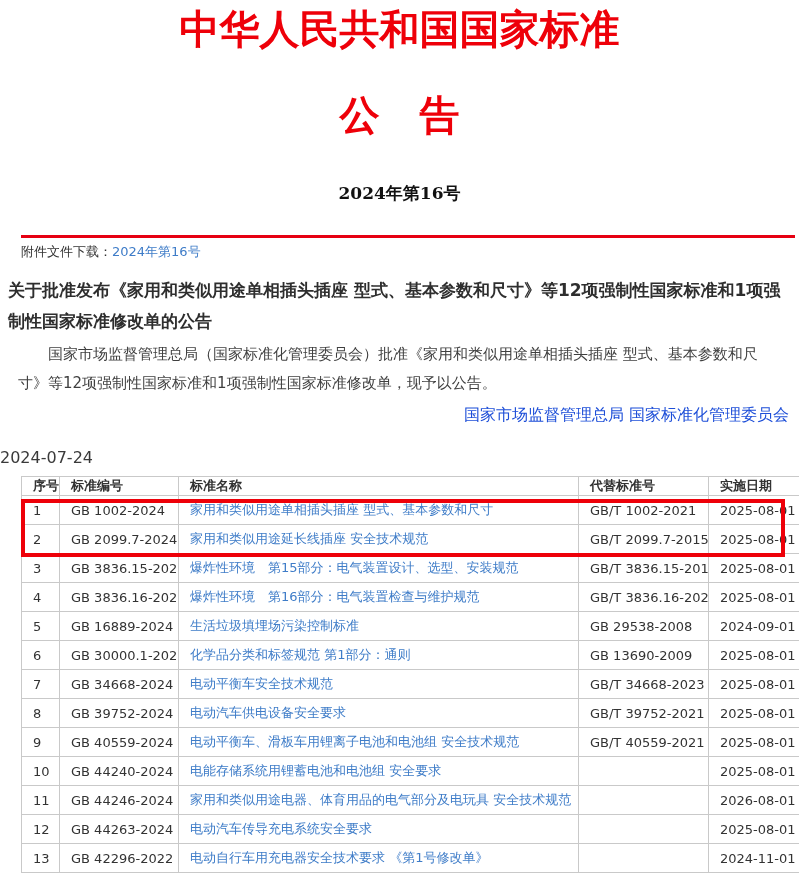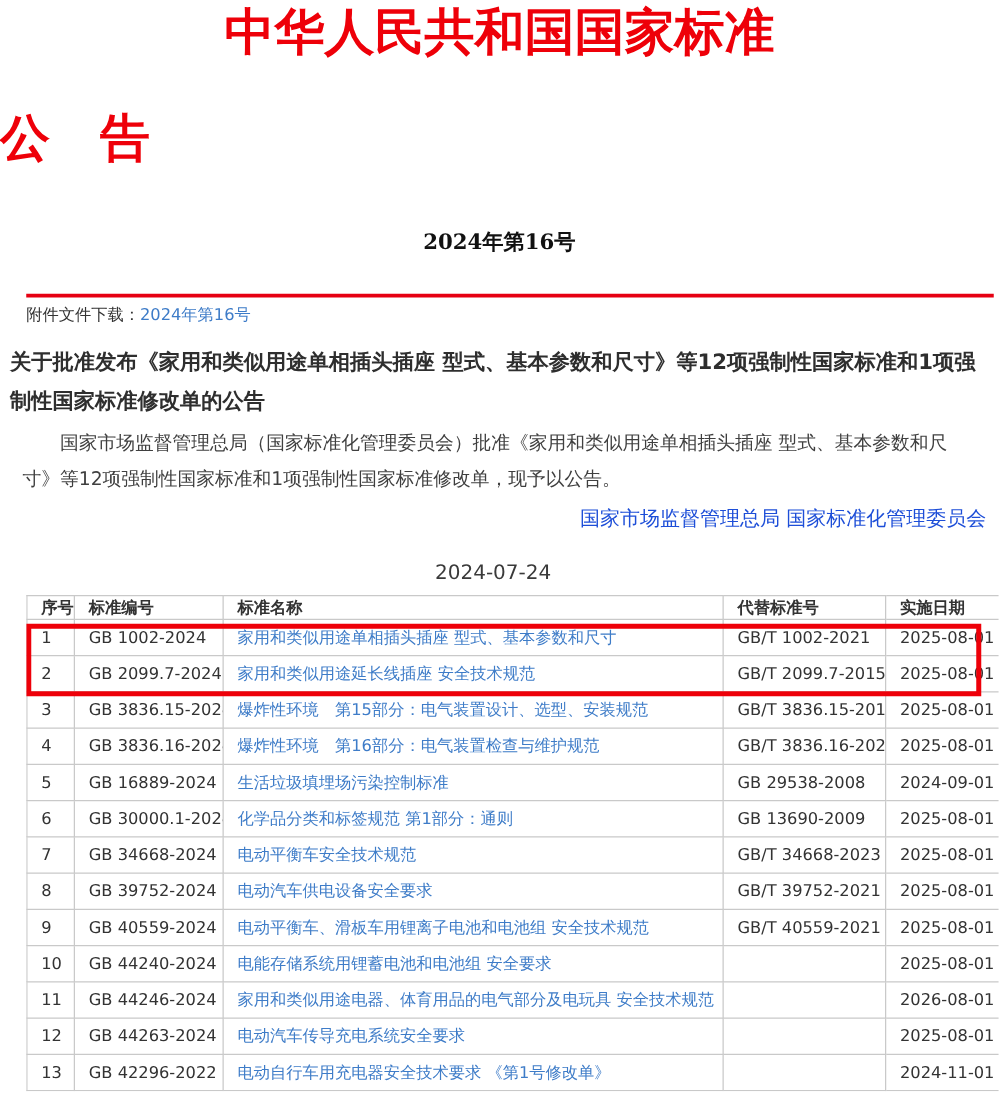--- a/index.html
+++ b/index.html
@@ -10,46 +10,46 @@
     --border-gray:#c9c9c9;
   }
   *{box-sizing:border-box;}
   html,body{margin:0;padding:0;}
   body{
     width:799px;height:891px;background:#ffffff;overflow:hidden;position:relative;
     font-family:"DejaVu Sans","Liberation Sans",sans-serif;color:var(--text-dark);
   }
   .doc-title{
     margin:0;padding-top:7px;text-align:center;
-    font-family:Liberation Mono, monospace;
+    font-family:Liberation Serif, serif;
     font-weight:600;font-size:40px;line-height:1.15;color:var(--accent-red);
   }
   .doc-subtitle{
-    margin-top:40px;
-    font-family:Liberation Mono, monospace;
+    margin-top:40px;text-align:center;
+    font-family:Liberation Sans, sans-serif;
     font-weight:600;font-size:40px;line-height:1.1;color:var(--accent-red);
   }
   .issue-no{
     margin-top:45px;text-align:center;
     font-family:"DejaVu Serif","Liberation Serif",serif;
     font-weight:bold;font-size:17px;color:#111111;
   }
   .red-rule{height:3px;background:var(--rule-red);margin:30px 4px 0 21px;}
   .attach-row{padding:5px 13px 0 21px;font-size:13px;color:var(--text-dark);}
   .attach-link{color:var(--link-blue);text-decoration:none;cursor:pointer;}
   .announce-title{
     margin:14px 8px 0 8px;
     font-size:17px;font-weight:bold;line-height:31px;color:#2e2e2e;
   }
   .body-para{
     margin:3px 16px 0 18px;font-size:15px;line-height:29px;
     text-indent:2em;color:#3f3f3f;
   }
   .issuer{margin:7px 10px 0 0;text-align:right;font-size:16px;color:#1d4ed8;}
-  .doc-date{margin:22px 10px 0 0;text-align:center;font-size:16px;color:#3a3a3a;}
+  .doc-date{margin:22px 10px 0 0;text-align:left;font-size:16px;color:#3a3a3a;}
   .table-wrap{position:relative;margin:9px 0 0 21px;width:778px;overflow:hidden;}
   table{border-collapse:collapse;table-layout:fixed;width:800px;font-size:13px;}
   th,td{
     border:1px solid var(--border-gray);padding:0 4px 0 11px;text-align:left;
     overflow:hidden;white-space:nowrap;color:var(--text-dark);
   }
   th{height:17px;font-weight:bold;}
   td{height:29px;}
   .std-link{color:var(--link-blue);text-decoration:none;cursor:pointer;}
   .highlight-box{

